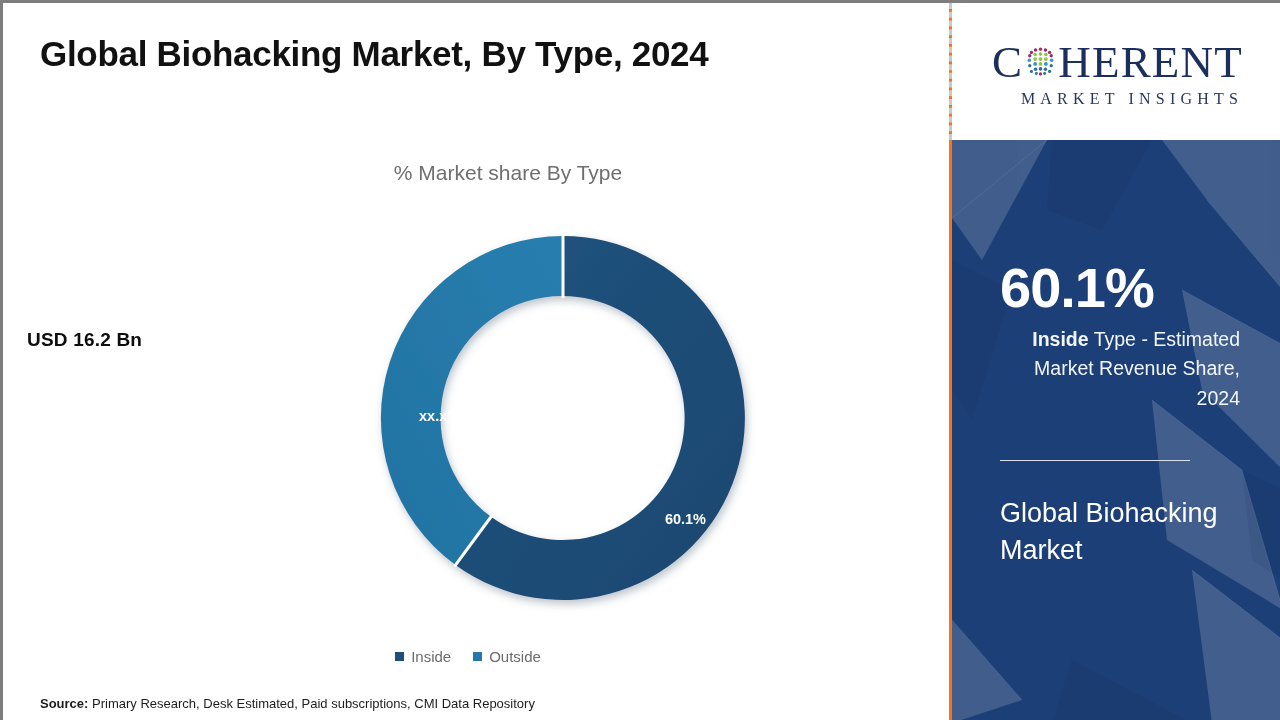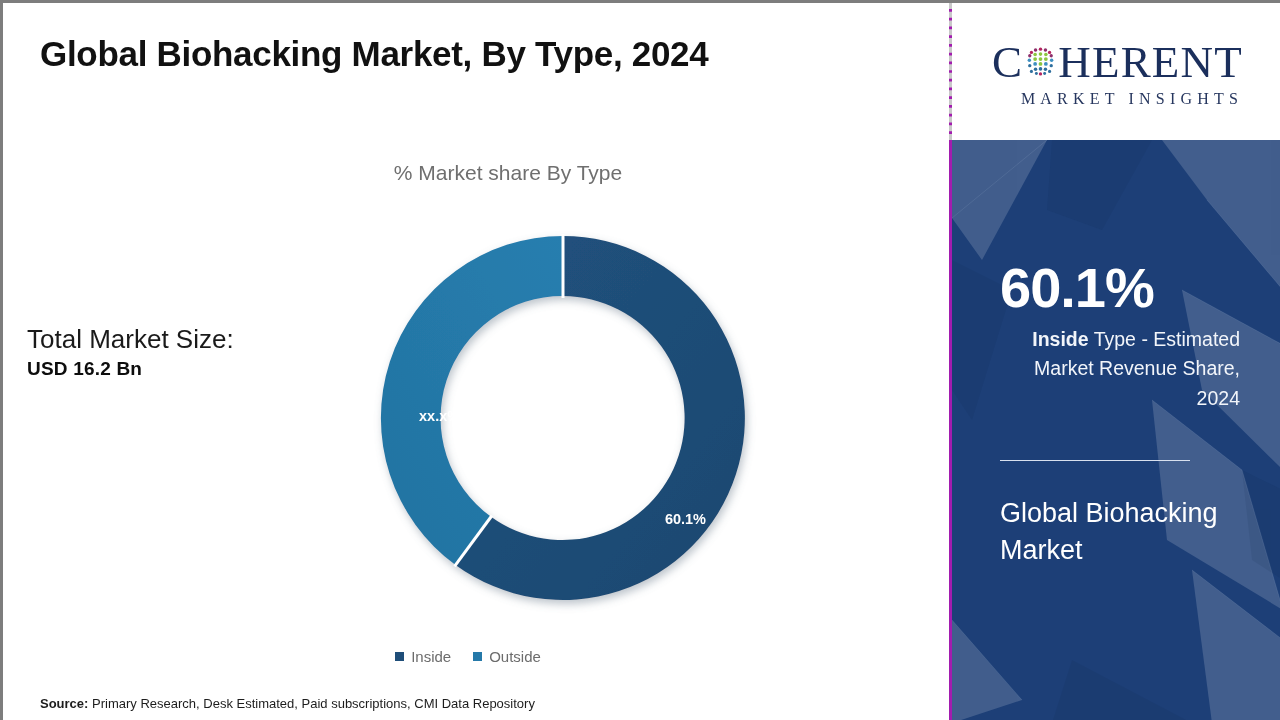--- a/index.html
+++ b/index.html
@@ -8,21 +8,21 @@
     background: #ffffff;
   }
   body {
     font-family: "Liberation Sans", sans-serif;
   }
   #page {
     position: relative;
     width: 1280px;
     height: 720px;
     overflow: hidden;
-    background: #a21caf;
+    background: #f97316;
     box-sizing: border-box;
     border-top: 3px solid #7d7d7d;
     border-left: 3px solid #7d7d7d;
   }
 
   
   #left-panel {
     position: absolute;
     left: 0; top: 0;
     width: 946px;
@@ -247,21 +247,20 @@
 
 <div id="page">
 
   <div id="left-panel">
 
     <div id="page-title">Global Biohacking Market, By Type, 2024</div>
 
     <div id="chart-subtitle">% Market share By Type</div>
 
     <div id="market-size-block">
-      <span id="market-size-label">Total Market Size:</span>
       <span id="market-size-value">USD 16.2 Bn</span>
     </div>
 
     <div id="donut-wrap">
       <svg id="donut-svg" width="420" height="420" viewBox="0 0 420 420">
         <defs>
           <filter id="donutShadow" x="-25%" y="-25%" width="150%" height="150%">
             <feDropShadow dx="2" dy="4" stdDeviation="4" flood-color="#6b7b8c" flood-opacity="0.45"></feDropShadow>
           </filter>
           <linearGradient id="gradInside" x1="0" y1="0" x2="1" y2="1">

